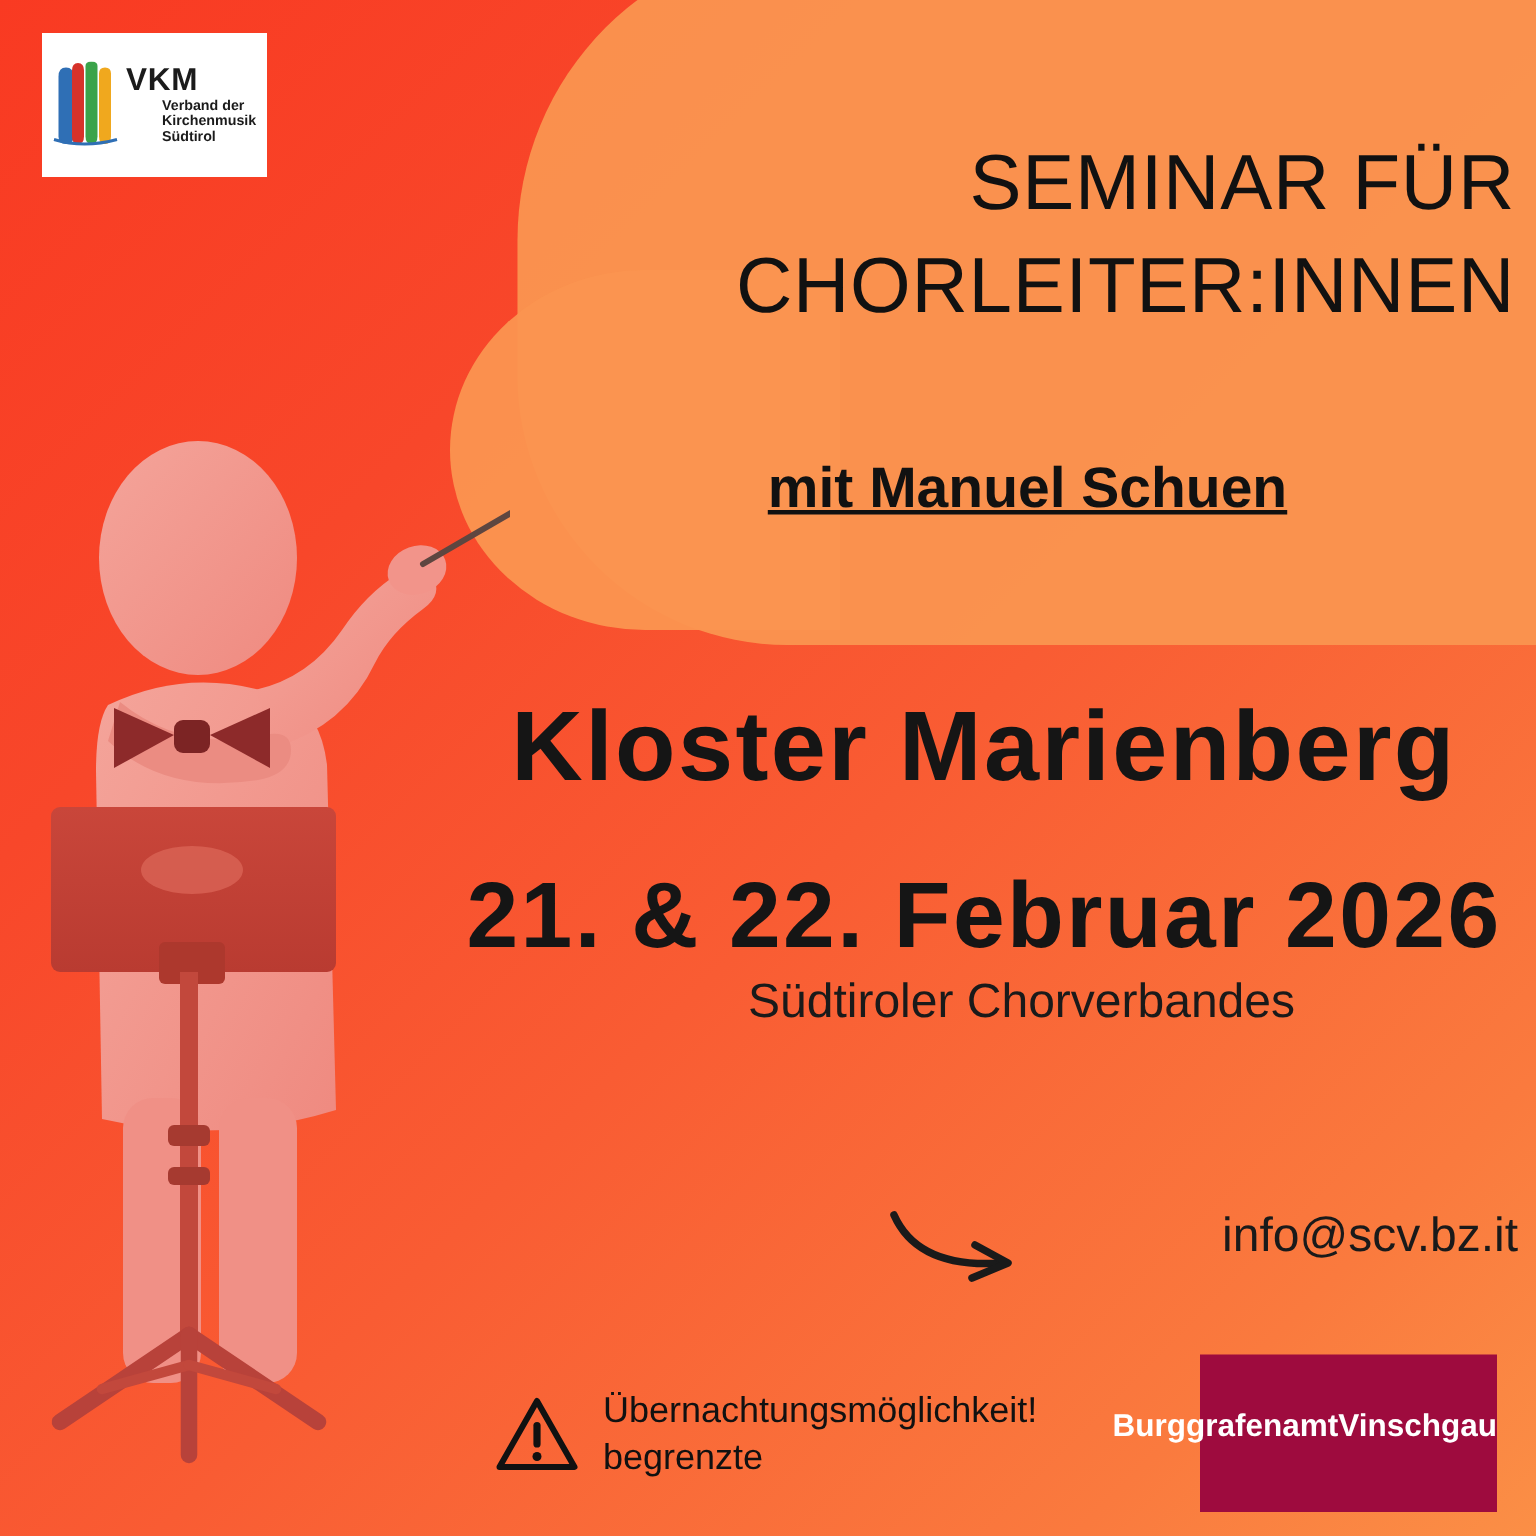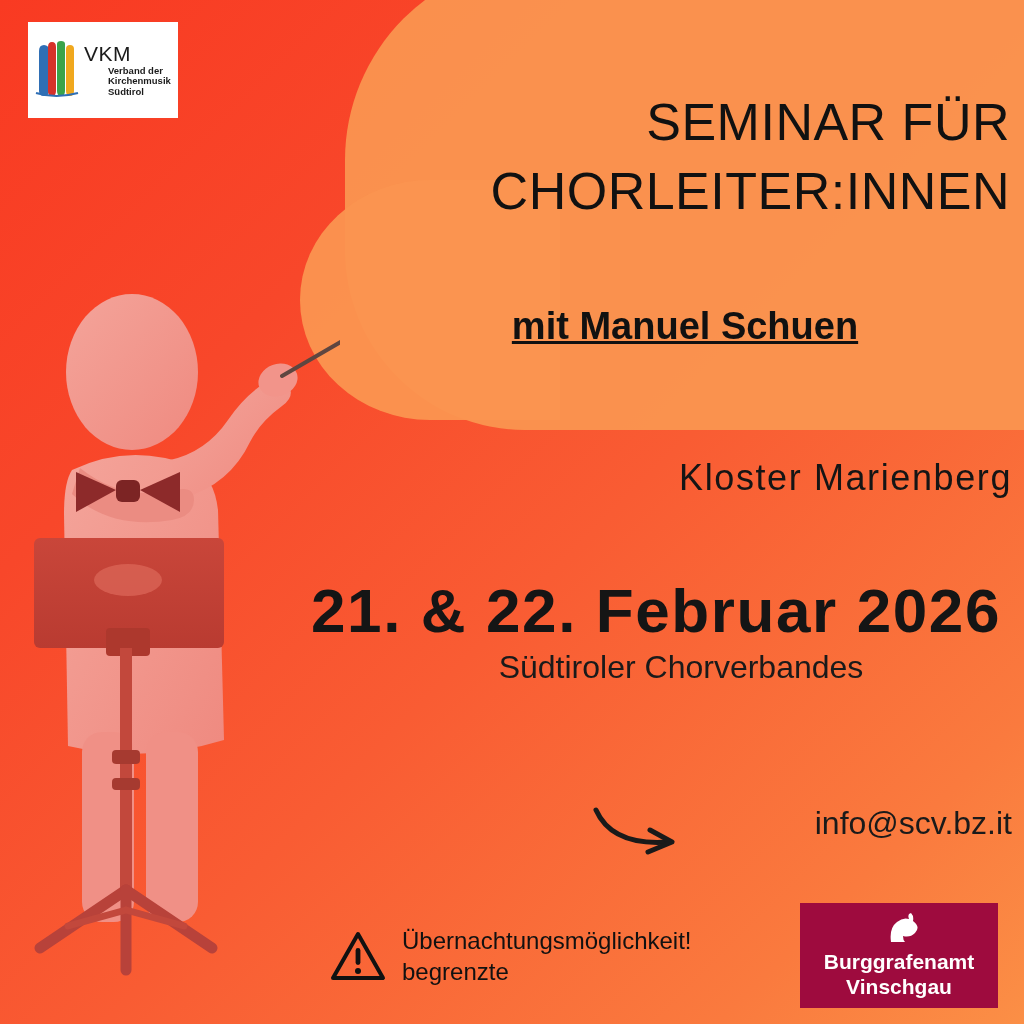--- a/index.html
+++ b/index.html
@@ -55,21 +55,21 @@
     height: 58px;
     flex: 0 0 46px;
     position: relative;
     margin-right: 4px;
   }
   .logo-text {
     line-height: 1.12;
   }
   .logo-title {
     font-size: 21px;
-    font-weight: normal;
+    font-weight: bold;
     color: #1b1b1b;
     letter-spacing: 0.5px;
   }
   .logo-sub {
     font-size: 9.5px;
     color: #1b1b1b;
     font-weight: bold;
     margin-left: 24px;
   }
   
@@ -102,23 +102,23 @@
     font-size: 38px;
     font-weight: bold;
     color: #111111;
     text-decoration: underline;
   }
   .venue {
     position: absolute;
     left: 300px;
     top: 455px;
     width: 712px;
-    text-align: right;
-    font-size: 36px;
-    font-weight: normal;
+    text-align: center;
+    font-size: 66px;
+    font-weight: bold;
     color: #151515;
     letter-spacing: 1.6px;
     line-height: 1.28;
   }
   .dates {
     position: absolute;
     left: 300px;
     top: 575px;
     width: 712px;
     text-align: center;
@@ -170,21 +170,21 @@
   
   .sponsor {
     position: absolute;
     left: 800px;
     top: 903px;
     width: 198px;
     height: 105px;
     background: #9e0b3e;
     color: #ffffff;
     display: flex;
-    flex-direction: column;
+    flex-direction: row;
     align-items: center;
     justify-content: flex-end;
     padding-bottom: 8px;
     box-sizing: border-box;
   }
   .sponsor-name {
     font-size: 21px;
     font-weight: bold;
     line-height: 1.18;
     text-align: center;

